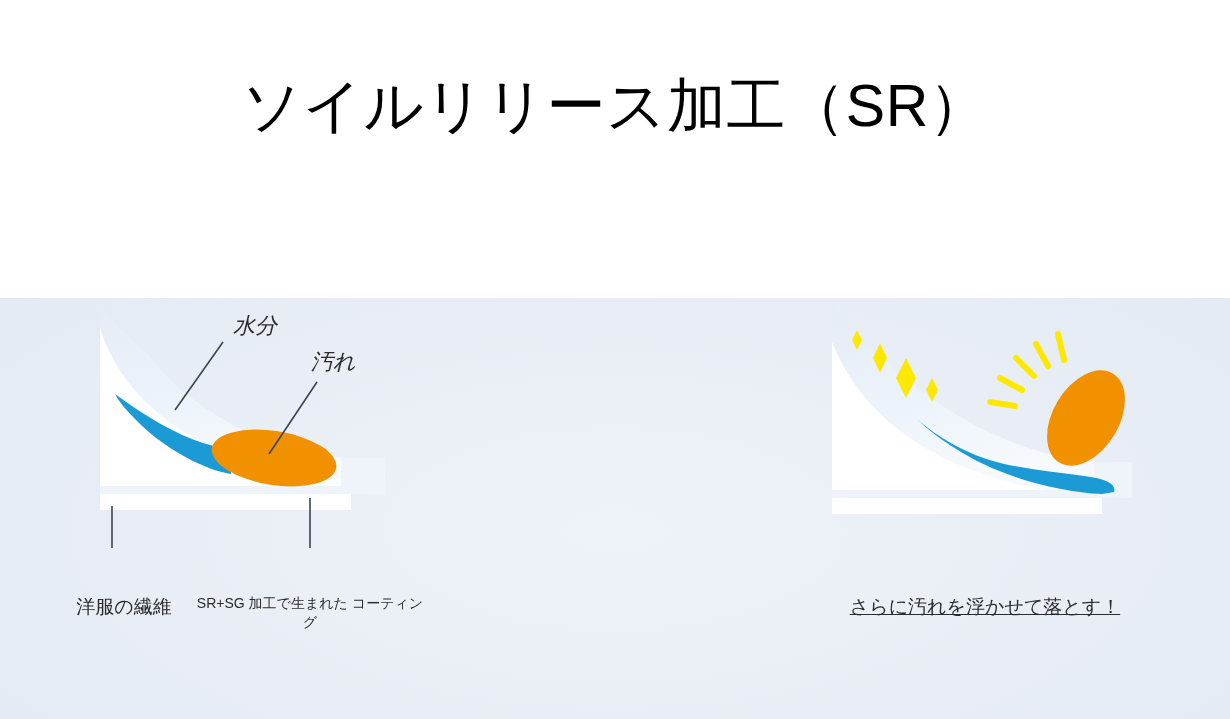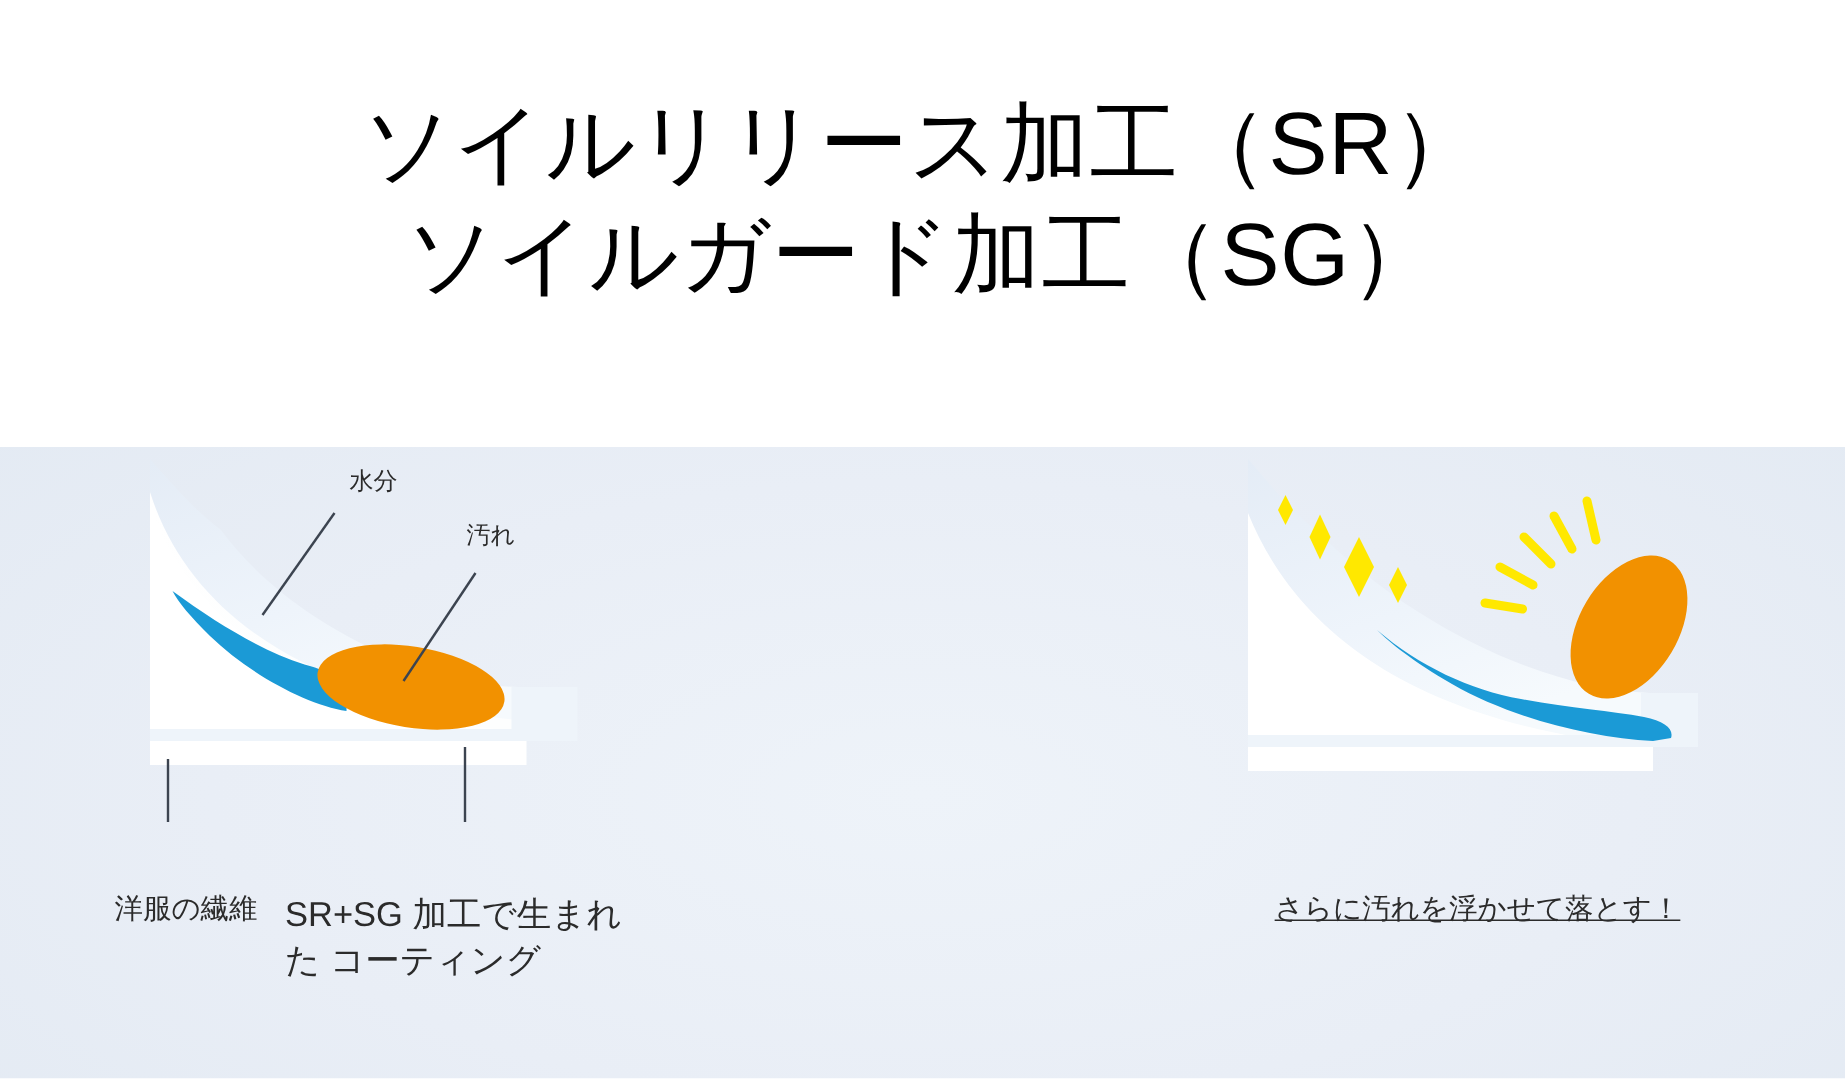--- a/index.html
+++ b/index.html
@@ -7,21 +7,21 @@
   body{
     width:1230px;height:719px;overflow:hidden;
     background:#ffffff;
     font-family:"Liberation Sans","DejaVu Sans",sans-serif;
     -webkit-font-smoothing:antialiased;
   }
   .page{position:relative;width:1230px;height:719px;}
 
   
   .title-band{
-    position:absolute;left:0;top:6px;width:1230px;height:298px;
+    position:absolute;left:0;top:16px;width:1230px;height:298px;
     background:#ffffff;
     display:flex;flex-direction:column;
     align-items:center;justify-content:flex-start;
     padding-top:54px;box-sizing:border-box;
   }
   .title-line{
     color:#000000;
     font-size:59px;
     line-height:1.25;
     letter-spacing:.01em;
@@ -57,39 +57,38 @@
     color:#2b2b2b;
     font-size:19px;
     line-height:1.35;
     white-space:pre-line;
   }
   .p1 .caption-fiber{
     position:absolute;left:4px;top:296px;width:130px;text-align:center;
     color:#2b2b2b;font-size:19px;line-height:1.35;
   }
   .p1 .caption-coating{
-    position:absolute;left:135px;top:296px;width:240px;
-    color:#2b2b2b;font-size:23px;line-height:1.35;
+    position:absolute;left:135px;top:296px;width:240px;text-align:center;
+    color:#2b2b2b;font-size:14px;line-height:1.35;
   }
   .p2 .caption{top:296px;}
   .p3 .caption{top:296px;text-decoration:underline;}
 
   
   .lead-label{
-    position:absolute;color:#2b2b2b;font-size:16px;white-space:nowrap;
+    position:absolute;color:#2b2b2b;font-size:22px;white-space:nowrap;font-style:italic;
   }
 </style>
 </head>
 <body>
 
 <div class="page">
 
   <div class="title-band">
     <div class="title-line">ソイルリリース加工（SR）</div>
-    <div class="title-line">ソイルガード加工（SG）</div>
   </div>
 
   <div class="diagram-band">
     <div class="panels">
 
       <div class="panel p1">
         <div class="panel-art">
           <svg viewBox="0 0 360 300" preserveAspectRatio="none" aria-hidden="true">
             <defs>
               <linearGradient id="coat1" x1="0" y1="0" x2="0.5" y2="1">

